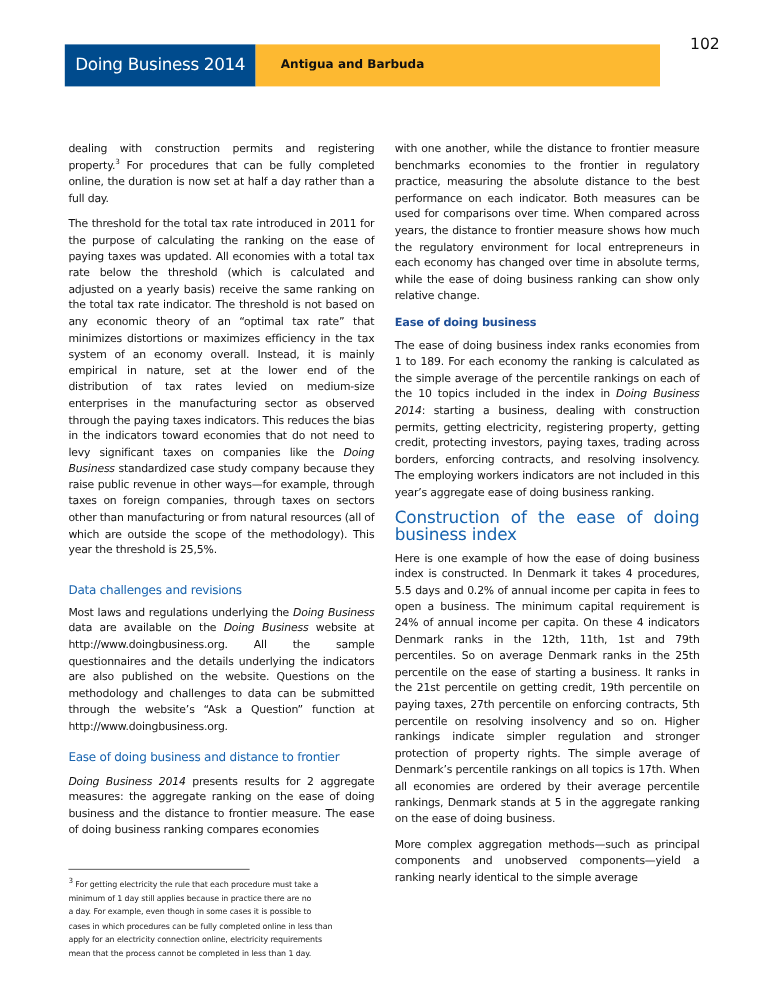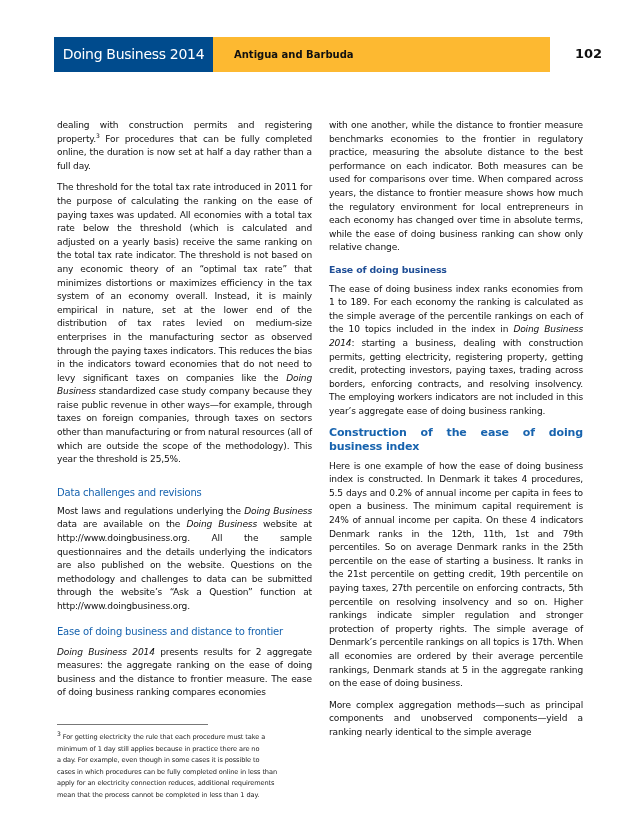--- a/index.html
+++ b/index.html
@@ -31,24 +31,23 @@
       color: #111;
       font-family: "DejaVu Sans", sans-serif;
       font-weight: bold;
       font-size: 10px;
       line-height: 35px;
       padding-left: 21px;
       box-sizing: border-box;
     }
     .page-num {
       position: absolute;
-      left: 575px; top: 46px;
+      left: 575px; top: 30px;
       font-size: 13px;
       color: #111;
-      font-weight: bold;
     }
     .col {
       position: absolute;
       top: 119px;
       font-size: 9.05px;
       line-height: 13.6px;
       text-align: justify;
       letter-spacing: -0.15px;
     }
     .col-left { left: 57px; width: 255px; }
@@ -63,23 +62,22 @@
       font-weight: normal;
     }
     .h3 {
       color: #1F4E96;
       font-size: 9.4px;
       font-weight: bold;
       margin: 4px 0 6px 0;
     }
     .h4 {
       color: #1763AE;
-      font-size: 11px;
+      font-size: 14px;
       margin: 4px 0 6px 0;
-      font-weight: bold;
     }
     sup { font-size: 6px; line-height: 0; }
     .fn-rule {
       position: absolute;
       left: 57px; top: 724px; width: 151px; height: 1px;
       background: #777;
     }
     .footnote {
       position: absolute;
       left: 57px; top: 732px; width: 255px;
@@ -106,21 +104,21 @@
   <div class="h2" style="margin-top:11px;">Ease of doing business and distance to frontier</div>
   <p style="margin-top:8px;"><em>Doing Business 2014</em><span> presents results for 2 aggregate measures: the aggregate ranking on the ease of doing business and the distance to frontier measure. The ease of doing business ranking compares economies</span></p>
 </div>
 
 <div class="fn-rule"></div>
 <div class="footnote">
   <span class="fn-line"><sup>3</sup><span> For getting electricity the rule that each procedure must take a</span></span>
   <span class="fn-line">minimum of 1 day still applies because in practice there are no</span>
   <span class="fn-line">a day. For example, even though in some cases it is possible to</span>
   <span class="fn-line">cases in which procedures can be fully completed online in less than</span>
-  <span class="fn-line">apply for an electricity connection reduces, additional requirements</span>
+  <span class="fn-line">apply for an electricity connection online, electricity requirements</span>
   <span class="fn-line">mean that the process cannot be completed in less than 1 day.</span>
 </div>
 
 <div class="col col-right">
   <p>with one another, while the distance to frontier measure benchmarks economies to the frontier in regulatory practice, measuring the absolute distance to the best performance on each indicator. Both measures can be used for comparisons over time. When compared across years, the distance to frontier measure shows how much the regulatory environment for local entrepreneurs in each economy has changed over time in absolute terms, while the ease of doing business ranking can show only relative change.</p>
   <div class="h3">Ease of doing business</div>
   <p><span>The ease of doing business index ranks economies from 1 to 189. For each economy the ranking is calculated as the simple average of the percentile rankings on each of the 10 topics included in the index in </span><em>Doing Business 2014</em><span>: starting a business, dealing with construction permits, getting electricity, registering property, getting credit, protecting investors, paying taxes, trading across borders, enforcing contracts, and resolving insolvency. The employing workers indicators are not included in this year’s aggregate ease of doing business ranking.</span></p>
   <div class="h4">Construction of the ease of doing business index</div>
   <p>Here is one example of how the ease of doing business index is constructed. In Denmark it takes 4 procedures, 5.5 days and 0.2% of annual income per capita in fees to open a business. The minimum capital requirement is 24% of annual income per capita. On these 4 indicators Denmark ranks in the 12th, 11th, 1st and 79th percentiles. So on average Denmark ranks in the 25th percentile on the ease of starting a business. It ranks in the 21st percentile on getting credit, 19th percentile on paying taxes, 27th percentile on enforcing contracts, 5th percentile on resolving insolvency and so on. Higher rankings indicate simpler regulation and stronger protection of property rights. The simple average of Denmark’s percentile rankings on all topics is 17th. When all economies are ordered by their average percentile rankings, Denmark stands at 5 in the aggregate ranking on the ease of doing business.</p>
   <p>More complex aggregation methods—such as principal components and unobserved components—yield a ranking nearly identical to the simple average</p>

